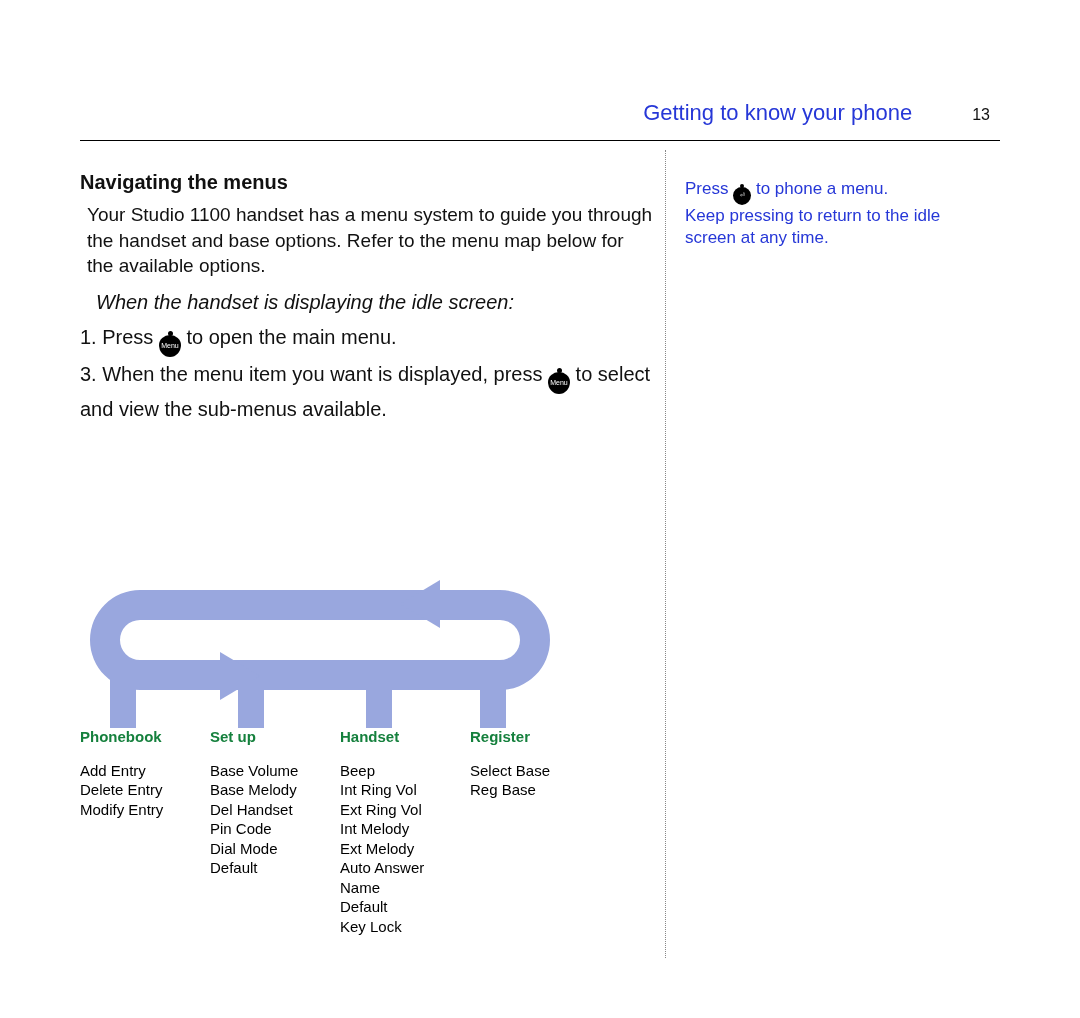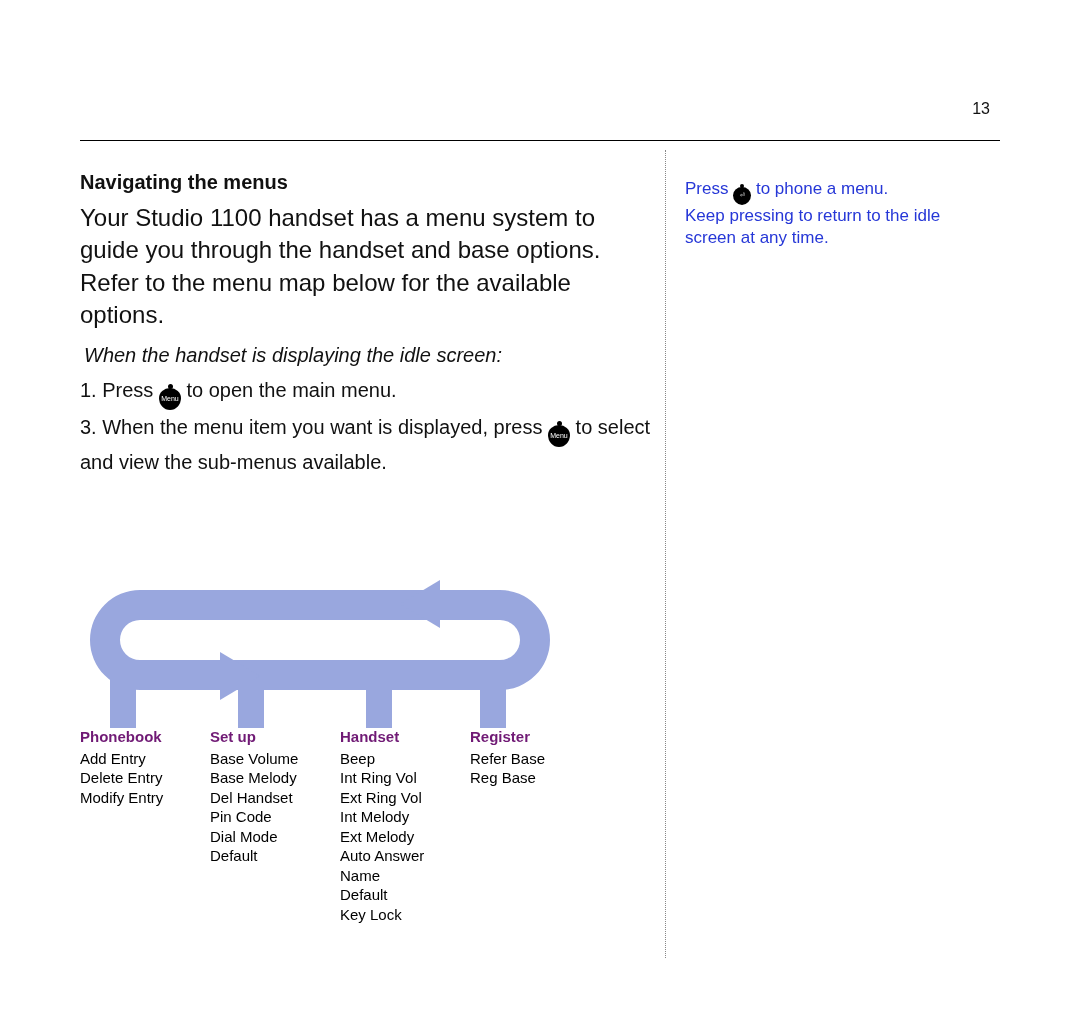--- a/index.html
+++ b/index.html
@@ -50,28 +50,28 @@
     left: 80px;
     top: 171px;
     width: 575px;
   }
   .h2 {
     font-weight: bold;
     font-size: 20px;
     margin: 0 0 8px 0;
   }
   .body {
-    font-size: 24px;
+    font-size: 19px;
     line-height: 1.35;
-    margin: 0 0 12px 0;
+    margin: 0 0 12px 7px;
   }
   .italic {
     font-style: italic;
     font-size: 20px;
-    margin: 10px 0 8px 4px;
+    margin: 10px 0 8px 16px;
   }
   .step {
     font-size: 20px;
     line-height: 1.5;
     margin: 2px 0;
   }
   .side {
     position: absolute;
     left: 685px;
     top: 178px;
@@ -138,32 +138,33 @@
     gap: 0;
     font-size: 15px;
     line-height: 1.3;
   }
   .menu-col { }
   .menu-col.c0 { width: 130px; }
   .menu-col.c1 { width: 130px; }
   .menu-col.c2 { width: 130px; }
   .menu-col.c3 { width: 130px; }
   .menu-head {
-    color: #701a75;
+    color: #15803d;
     font-weight: bold;
-    margin-bottom: 2px;
+    margin-bottom: 14px;
   }
   .menu-item { color:#000; }
 </style>
 </head>
 <body>
 
 <div class="page">
 
   <div class="header">
+    <span class="section-title">Getting to know your phone</span>
     <span class="page-number">13</span>
   </div>
 
   <div class="rule"></div>
   <div class="vdots"></div>
 
   <div class="main">
     <p class="h2">Navigating the menus</p>
     <p class="body">Your Studio 1100 handset has a menu system to guide you through the handset and base options. Refer to the menu map below for the available options.</p>
     <p class="italic">When the handset is displaying the idle screen:</p>
@@ -223,21 +224,21 @@
       <div class="menu-item">Ext Ring Vol</div>
       <div class="menu-item">Int Melody</div>
       <div class="menu-item">Ext Melody</div>
       <div class="menu-item">Auto Answer</div>
       <div class="menu-item">Name</div>
       <div class="menu-item">Default</div>
       <div class="menu-item">Key Lock</div>
     </div>
     <div class="menu-col c3">
       <div class="menu-head">Register</div>
-      <div class="menu-item">Refer Base</div>
+      <div class="menu-item">Select Base</div>
       <div class="menu-item">Reg Base</div>
     </div>
   </div>
 
   <div class="side">
     <span>Press </span>
     <span class="icon-bubble small">⏎</span>
     <span> to phone a menu.</span><br>
     <span>Keep pressing to return to the idle screen at any time.</span>
   </div>

